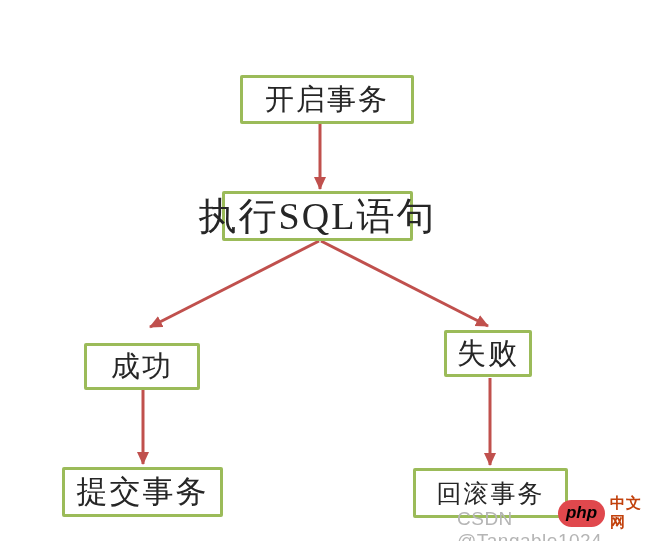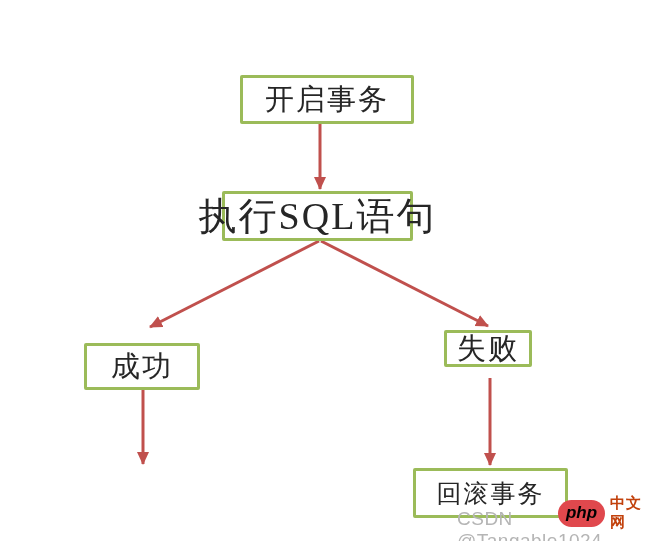--- a/index.html
+++ b/index.html
@@ -37,21 +37,21 @@
     align-items: center;
     justify-content: center;
     font-family: "Liberation Serif", "DejaVu Serif", serif;
     color: #262626;
     letter-spacing: 2px;
     white-space: nowrap;
   }
   .node-start   { left: 240px; top: 27px;  width: 174px; height: 49px; font-size: 29px; margin-top: 48px; }
   .node-execute { left: 222px; top: 191px; width: 191px; height: 50px; font-size: 38px; }
   .node-success { left: 84px;  top: 331px; width: 116px; height: 47px; font-size: 29px; margin-top: 12px; }
-  .node-fail    { left: 444px; top: 330px; width: 88px;  height: 37px; font-size: 29px; }
+  .node-fail    { left: 444px; top: 330px; width: 88px;  height: 47px; font-size: 29px; }
   .node-commit  { left: 62px;  top: 467px; width: 161px; height: 50px; font-size: 31px; }
   .node-rollback{ left: 413px; top: 468px; width: 155px; height: 50px; font-size: 25px; }
   .watermark {
     position: absolute;
     left: 457px;
     top: 508px;
     font-size: 19px;
     color: var(--watermark, #b5b5b5);
     letter-spacing: 0.5px;
     z-index: 3;
@@ -101,20 +101,21 @@
     <line x1="319" y1="241" x2="150" y2="327" marker-end="url(#ah)"></line>
     <line x1="321" y1="241" x2="488" y2="326" marker-end="url(#ah)"></line>
     <line x1="143" y1="379" x2="143" y2="464" marker-end="url(#ah)"></line>
     <line x1="490" y1="378" x2="490" y2="465" marker-end="url(#ah)"></line>
   </svg>
 
   <div class="node node-start">开启事务</div>
   <div class="node node-execute">执行SQL语句</div>
   <div class="node node-success">成功</div>
   <div class="node node-fail">失败</div>
+  <div class="node node-commit">提交事务</div>
   <div class="node node-rollback">回滚事务</div>
 
   <div class="watermark">CSDN @Tangable1024</div>
 
   <div class="logo">
     <span class="logo-pill">php</span>
     <span class="logo-site">中文网</span>
   </div>
 
 </div>

